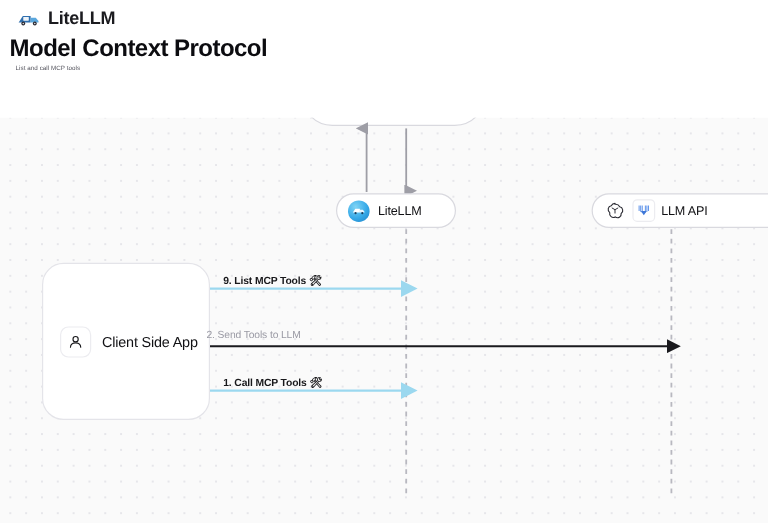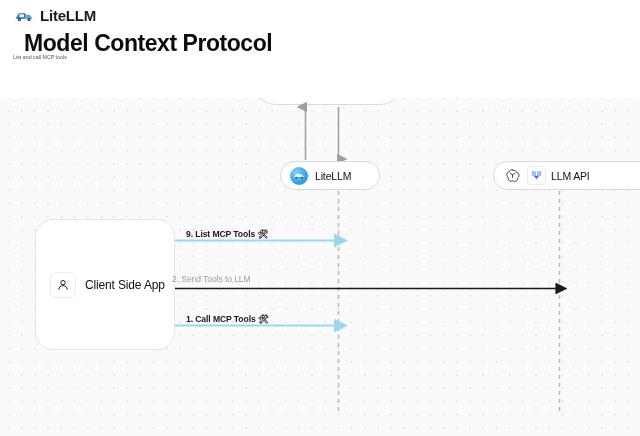--- a/index.html
+++ b/index.html
@@ -40,22 +40,22 @@
     display: block;
   }
   .brand-name {
     font-size: 15px;
     font-weight: 700;
     color: #1b1b1f;
     letter-spacing: -0.2px;
   }
   .page-title {
     position: absolute;
-    left: 24px; top: 30px;
-    font-size: 23px;
+    left: 8px; top: 30px;
+    font-size: 20px;
     font-weight: 700;
     color: #0c0c10;
     letter-spacing: -0.45px;
   }
   .page-subtitle {
     position: absolute;
     left: 13px; top: 54px;
     font-size: 5.2px;
     color: #52525b;
     letter-spacing: 0.05px;

